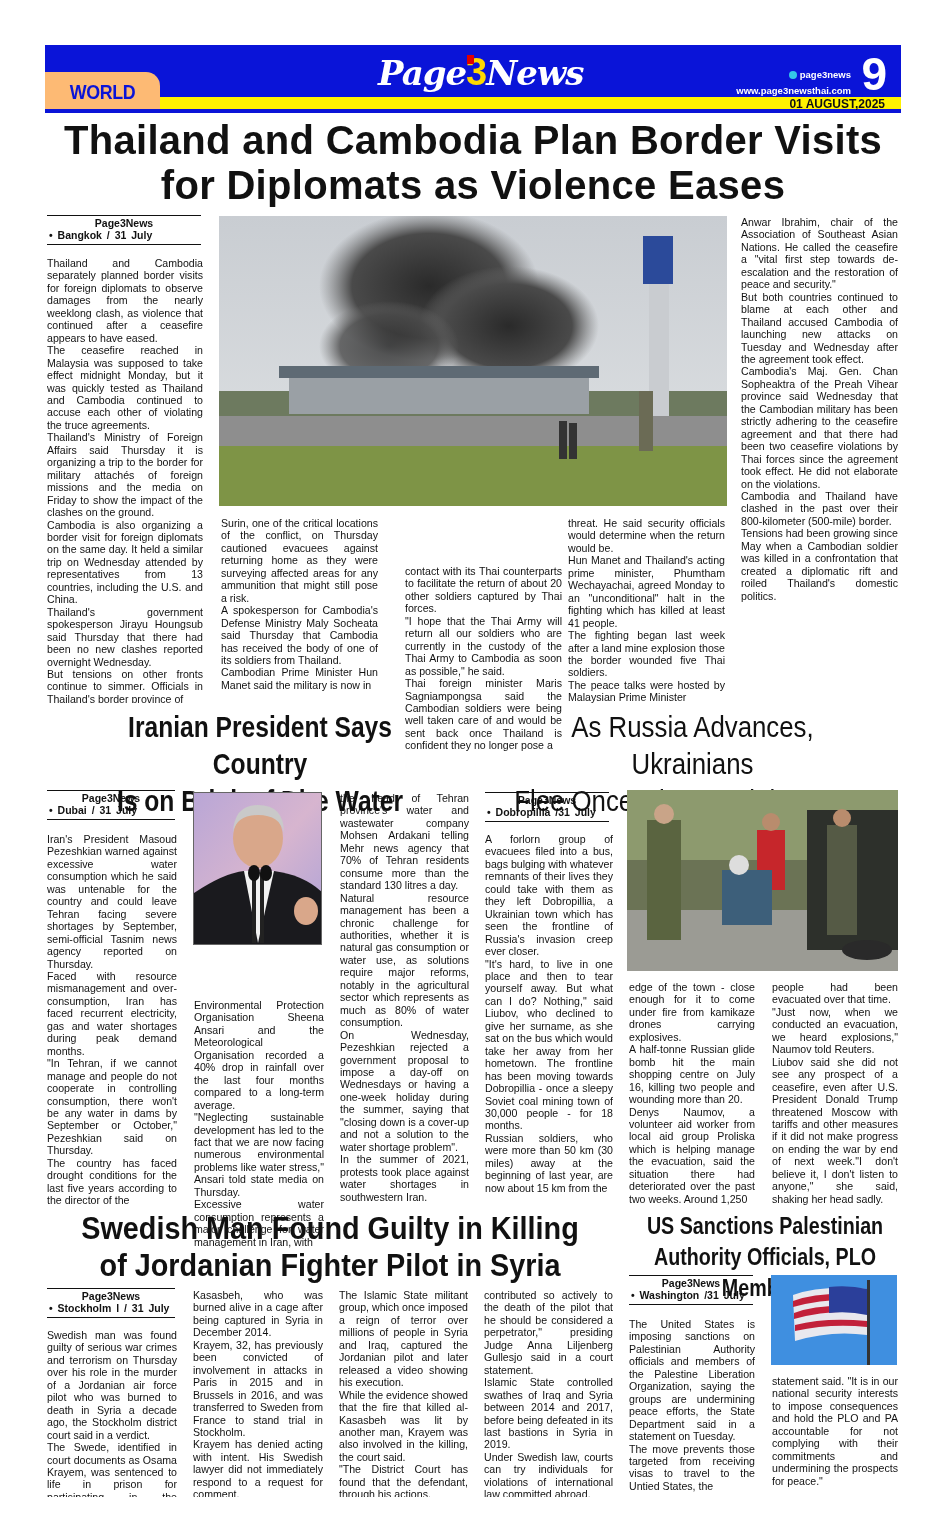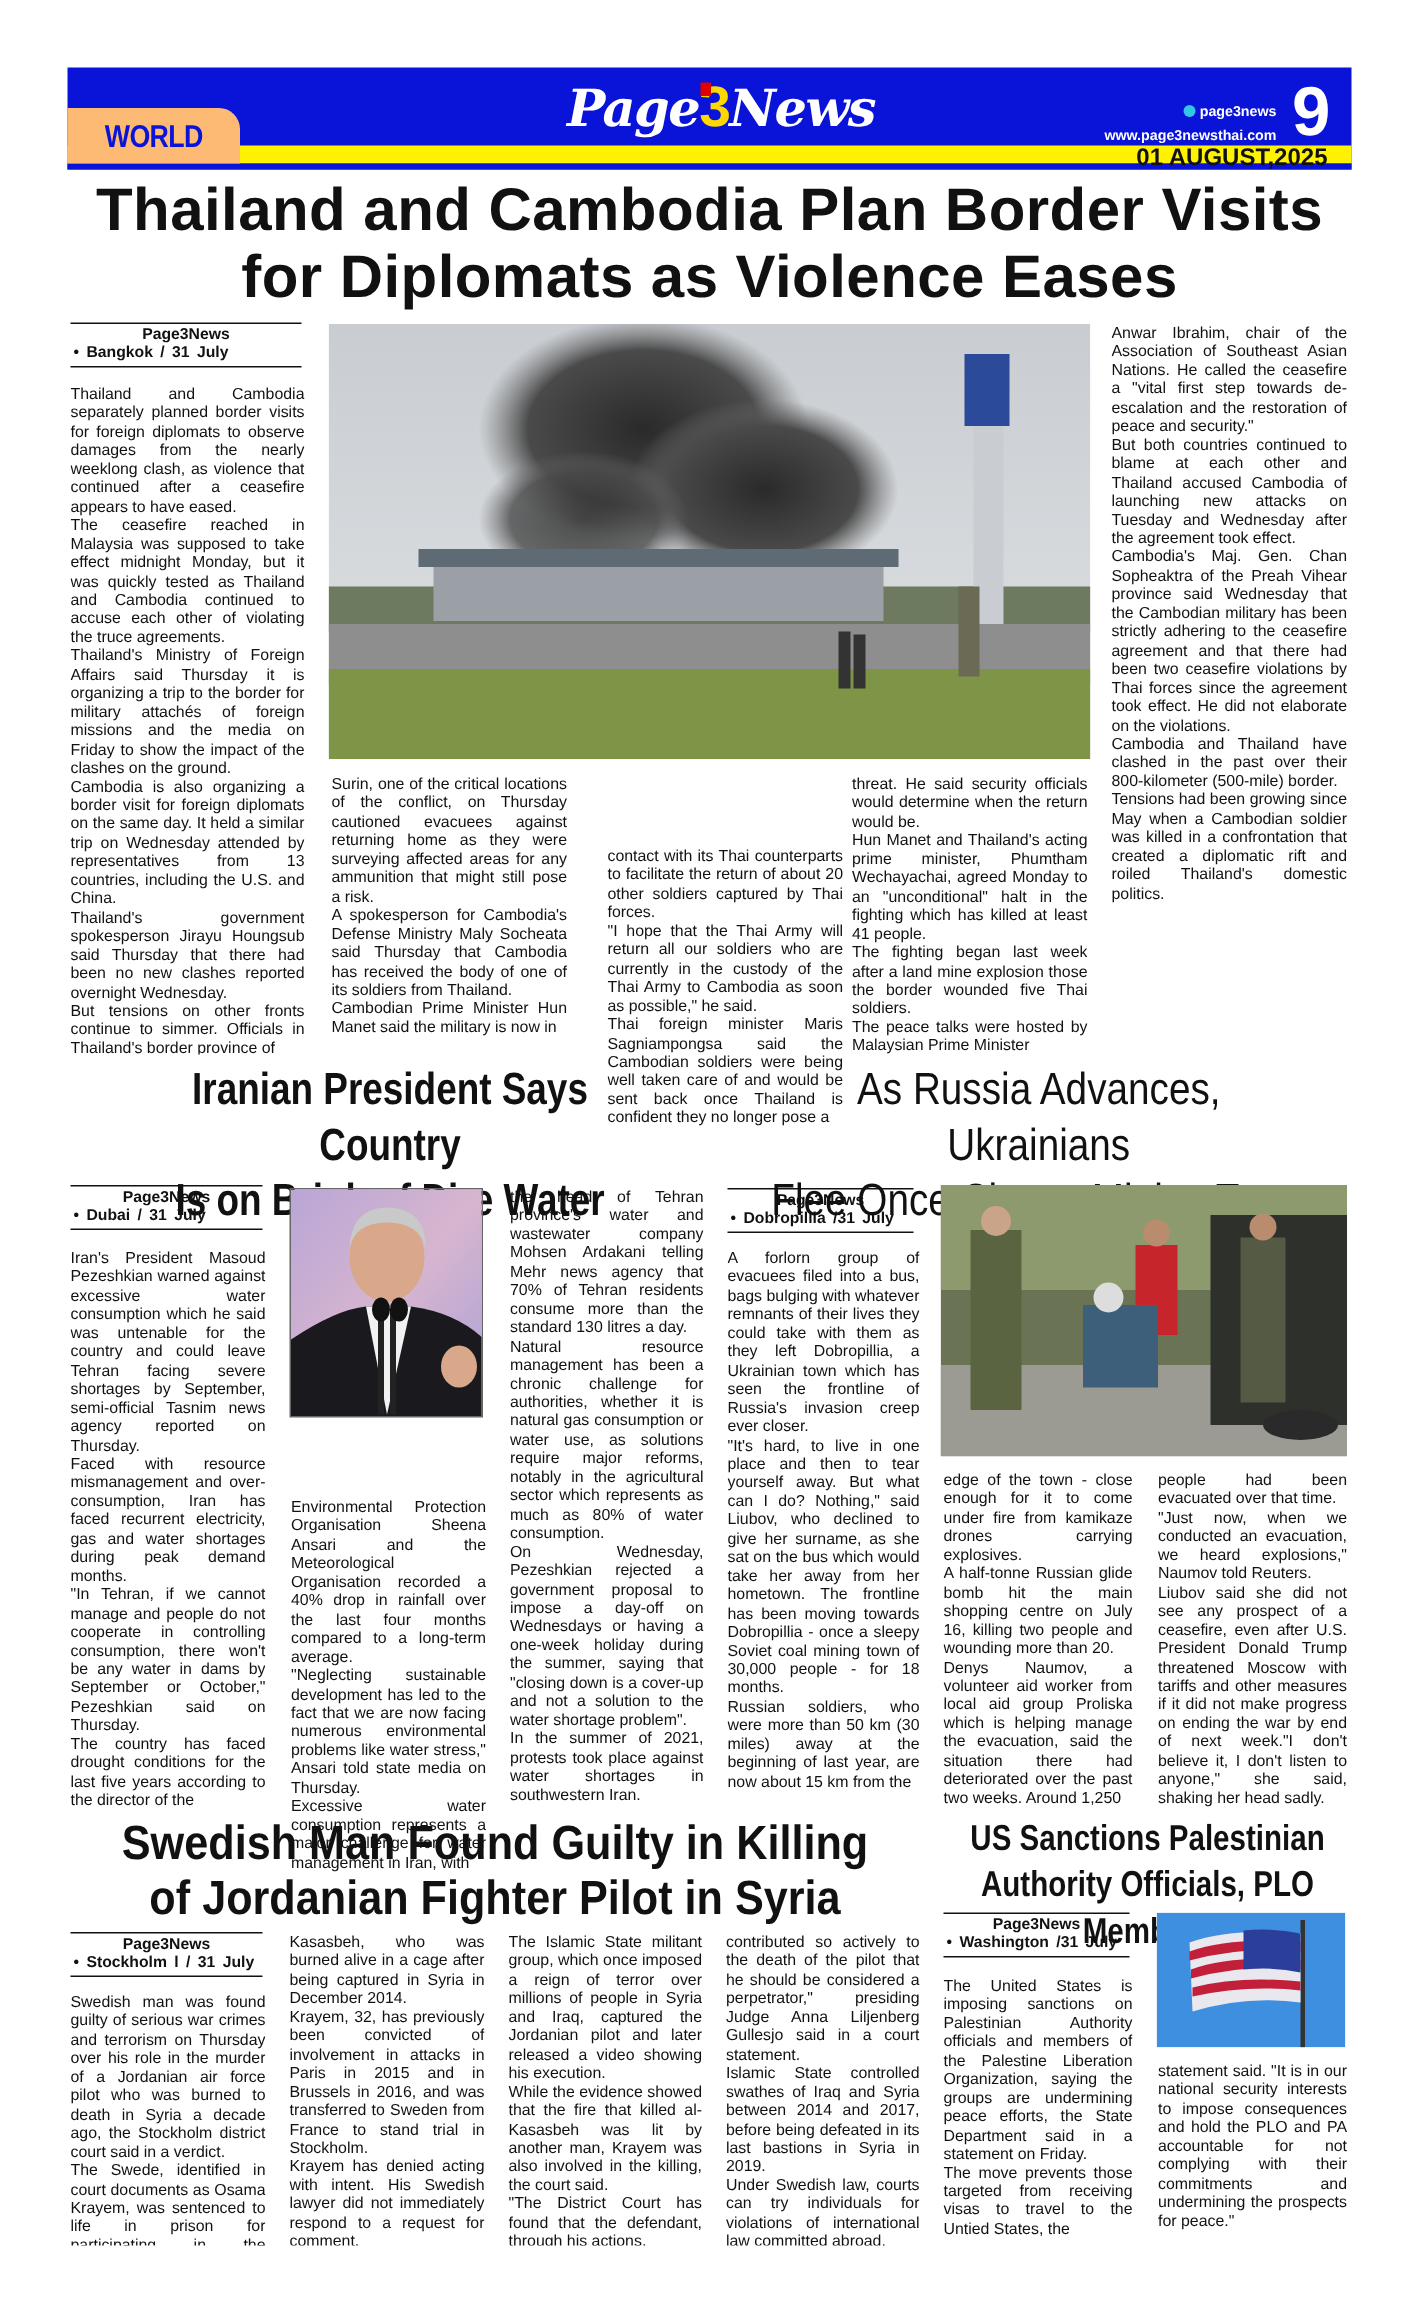--- a/index.html
+++ b/index.html
@@ -12,21 +12,21 @@
   .mast-bluebar { position: absolute; left: 0; right: 0; top: 64px; height: 4px; background: #0a14d8; }
   .mast-section { position: absolute; left: 0; top: 27px; width: 115px; height: 37px; background: #fdba74; border-top-right-radius: 14px; }
   .mast-section span { position: absolute; left: 0; right: 0; top: 8px; text-align: center; font-family: "Liberation Sans", sans-serif; font-weight: bold; font-size: 21px; color: #0a14d8; letter-spacing: -0.5px; transform: scaleX(0.85); }
   .mast-logo { position: absolute; left: 333px; top: 6px; font-family: "DejaVu Serif", serif; font-weight: bold; font-style: italic; font-size: 34px; color: #fff; letter-spacing: -1px; }
   .mast-logo .three { color: #ffd800; font-style: normal; font-family: "Liberation Sans", sans-serif; font-size: 38px; position: relative; }
   .mast-logo .three::before { content: ""; position: absolute; left: 1px; top: 4px; width: 7px; height: 9px; background: #e00000; }
   .mast-social { position: absolute; right: 50px; top: 24px; font-size: 9.5px; color: #fff; font-weight: bold; }
   .mast-social .dot { display: inline-block; width: 8px; height: 8px; border-radius: 50%; background: #34c6e8; margin-right: 3px; vertical-align: -1px; }
   .mast-url { position: absolute; right: 50px; top: 40px; font-size: 9.5px; color: #fff; font-weight: bold; }
   .mast-page { position: absolute; right: 14px; top: 2px; font-size: 46px; font-weight: bold; color: #fff; }
-  .mast-date { position: absolute; right: 16px; top: 52px; font-size: 16px; font-weight: bold; color: #111; }
+  .mast-date { position: absolute; right: 16px; top: 52px; font-size: 12px; font-weight: bold; color: #111; }
 
   
   .hl { position: absolute; text-align: center; color: #111; font-weight: bold; line-height: 1.12; }
   .hl-main { left: 45px; top: 118px; width: 856px; font-size: 40px; letter-spacing: 0.3px; }
   .hl-cond { font-family: "Liberation Sans", sans-serif; transform-origin: center top; }
 
   
   .byline { position: absolute; border-top: 1.5px solid #111; border-bottom: 1.5px solid #111; padding: 1px 0 3px; }
   .byline .agency { display: block; text-align: center; font-weight: bold; font-size: 10.5px; }
   .byline .place { display: block; font-weight: bold; font-size: 10.5px; padding-left: 2px; word-spacing: 2px; }
@@ -244,21 +244,21 @@
 
 <div class="hl hl-cond" style="left:620px; top:1210px; width:290px; font-size:24px; line-height:31px; transform:scaleX(0.82);">
   <div>US Sanctions Palestinian</div>
   <div>Authority Officials, PLO Members</div>
 </div>
 <div class="byline" style="left:629px; top:1275px; width:124px;">
   <span class="agency">Page3News</span>
   <span class="place">• Washington /31 July</span>
 </div>
 <div class="col" style="left:629px; top:1318px; width:126px; height:179px;">
-  <p>The United States is imposing sanctions on Palestinian Authority officials and members of the Palestine Liberation Organization, saying the groups are undermining peace efforts, the State Department said in a statement on Friday.</p>
+  <p>The United States is imposing sanctions on Palestinian Authority officials and members of the Palestine Liberation Organization, saying the groups are undermining peace efforts, the State Department said in a statement on Tuesday.</p>
   <p>The move prevents those targeted from receiving visas to travel to the Untied States, the</p>
 </div>
 <div class="photo" style="left:771px; top:1275px; width:126px; height:90px;">
   <svg width="126" height="90" viewBox="0 0 126 90">
     <rect width="126" height="90" fill="#3f8fe0"></rect>
     <rect x="96" y="5" width="3" height="85" fill="#333"></rect>
     <path d="M22 20 Q50 10 96 14 L96 60 Q60 55 24 66 Z" fill="#e8e8ee"></path>
     <path d="M22 26 Q50 16 96 20 L96 26 Q60 22 22 32 Z" fill="#c2203a"></path>
     <path d="M23 38 Q50 28 96 32 L96 38 Q60 34 23 44 Z" fill="#c2203a"></path>
     <path d="M24 50 Q55 42 96 46 L96 52 Q60 48 24 56 Z" fill="#c2203a"></path>

